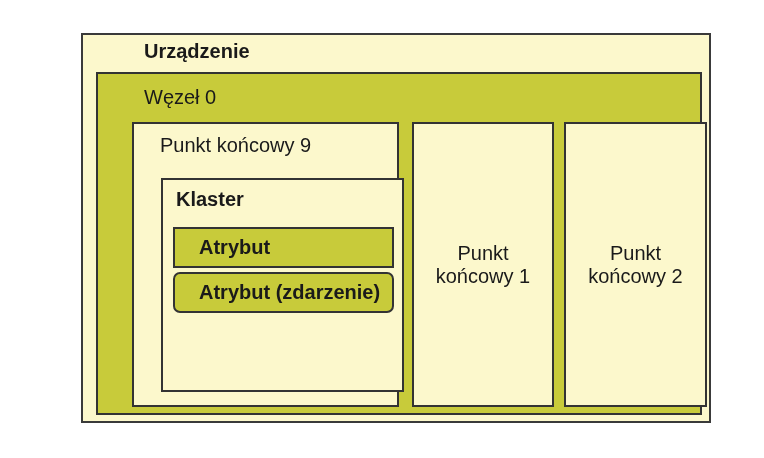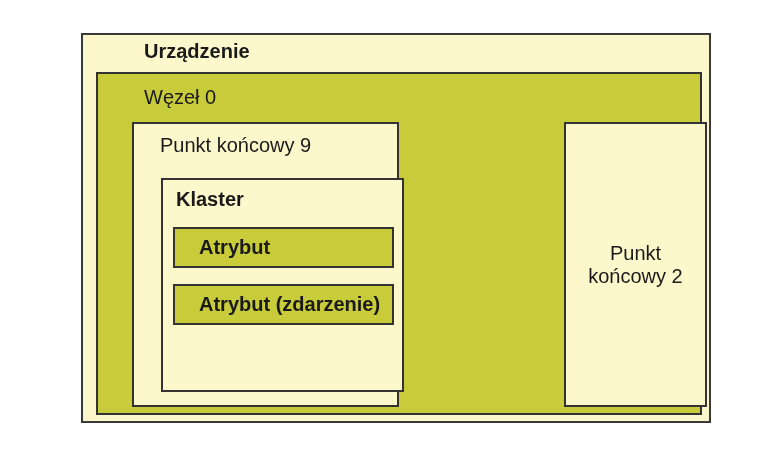--- a/index.html
+++ b/index.html
@@ -41,21 +41,21 @@
   #cluster { left: 11px; top: 54px; width: 243px; height: 214px; font-weight: bold; }
   #cluster-label { left: 13px; top: 8px; }
 
   
   .cluster-item {
     left: 10px; width: 221px; height: 41px;
     display: flex; align-items: center;
     padding-left: 24px;
   }
   #cluster-item-0 { top: 47px; }
-  #cluster-item-1 { top: 104px; }
+  #cluster-item-1 { top: 92px; border-radius: 7px; }
   #cluster-item-2 { top: 158px; height: 42px; }
 
   
   .endpoint-col {
     top: 48px; height: 285px;
     display: flex; align-items: center; justify-content: center;
     text-align: center; padding: 0 14px;
   }
   #endpoint1 { left: 298px; width: 142px; }
   #endpoint2 { left: 450px; width: 143px; padding-left: 14px; }
@@ -81,20 +81,23 @@
             <span>Atrybut</span>
           </div>
 
           <div id="cluster-item-1" class="box olive cluster-item">
             <span>Atrybut (zdarzenie)</span>
           </div>
 
         </div>
       </div>
 
+      <div id="endpoint1" class="box cream endpoint-col">
+        <span>Punkt końcowy 1</span>
+      </div>
 
       <div id="endpoint2" class="box cream endpoint-col">
         <span>Punkt końcowy 2</span>
       </div>
     </div>
   </div>
 
 </div>
 
 </body></html>

